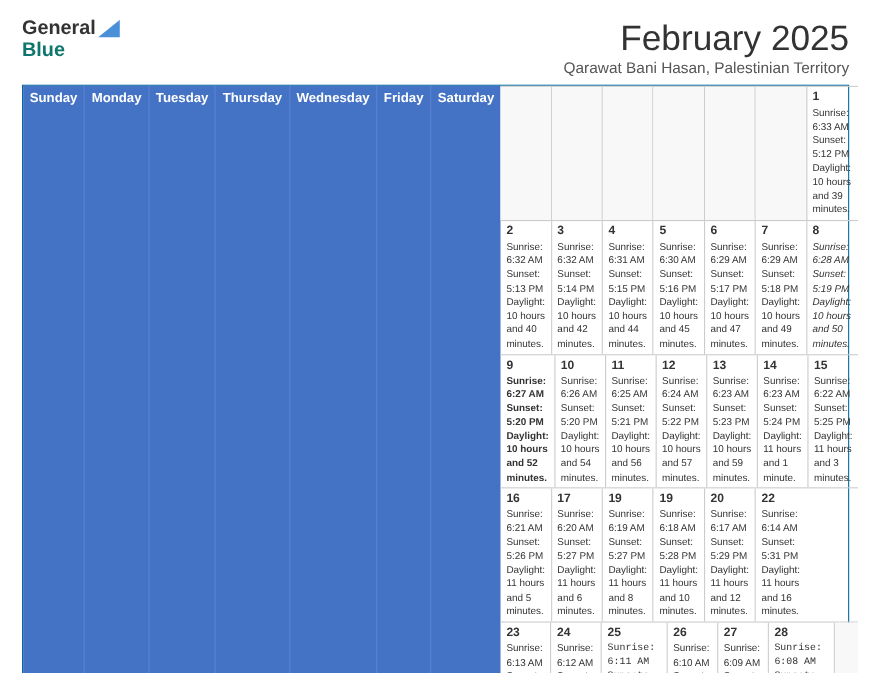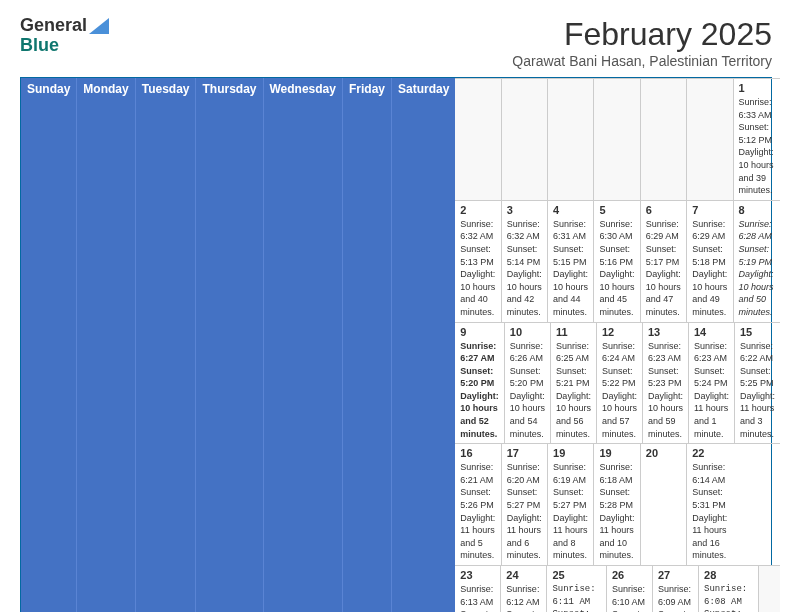--- a/index.html
+++ b/index.html
@@ -260,20 +260,23 @@
 Daylight: 11 hours and 8 minutes.</div>
           </div>
           <div class="cal-cell">
             <span class="day-num">19</span>
             <div class="cell-text" style="white-space: pre-line;">Sunrise: 6:18 AM
 Sunset: 5:28 PM
 Daylight: 11 hours and 10 minutes.</div>
           </div>
           <div class="cal-cell">
             <span class="day-num">20</span>
+            <div class="cell-text" style="white-space: pre-line;">Sunrise: 6:17 AM
+Sunset: 5:29 PM
+Daylight: 11 hours and 12 minutes.</div>
           </div>
           <div class="cal-cell">
             <span class="day-num">22</span>
             <div class="cell-text" style="white-space: pre-line;">Sunrise: 6:14 AM
 Sunset: 5:31 PM
 Daylight: 11 hours and 16 minutes.</div>
           </div>
         </div>
         <div class="cal-row">
           <div class="cal-cell">

